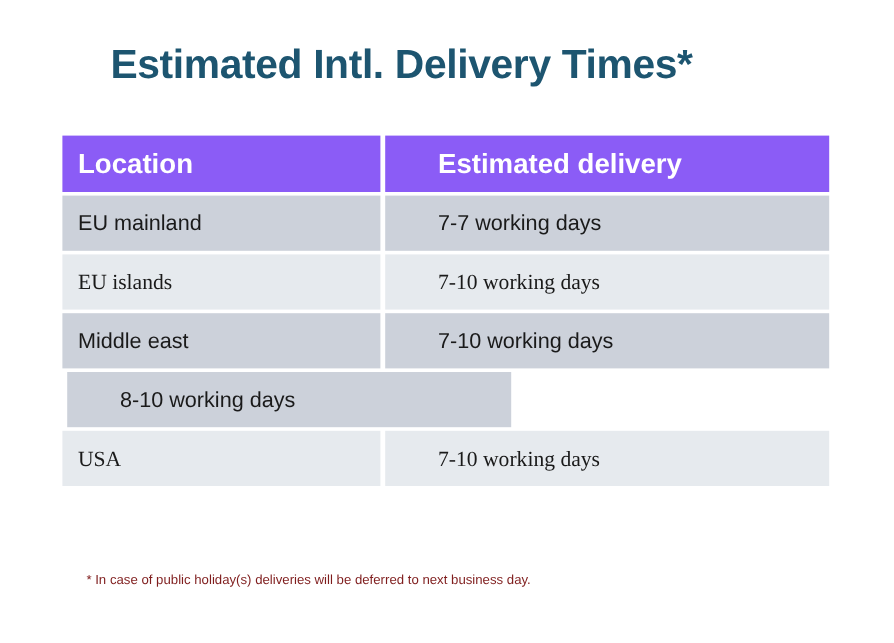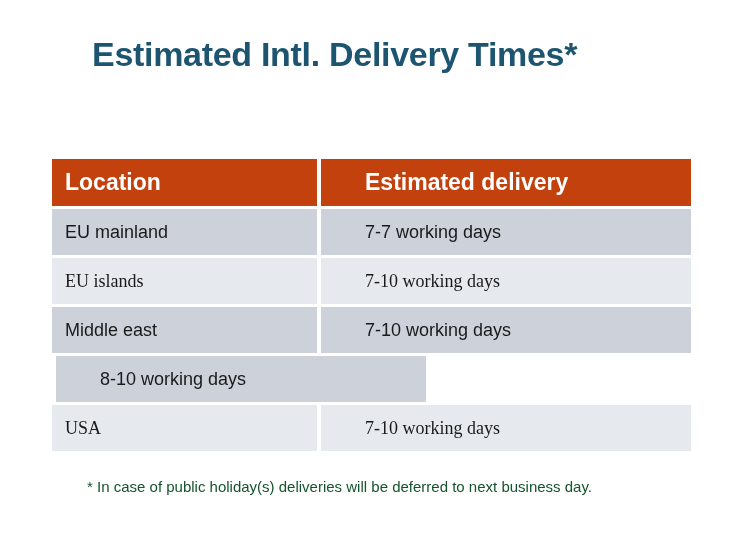--- a/index.html
+++ b/index.html
@@ -66,43 +66,42 @@
   }
 
   .cell.col-delivery {
     width: 370px;
     flex: 0 0 370px;
     margin-left: 4px;
     padding-left: 44px;
   }
 
   .row-header .cell {
-    background: #c2410c;
+    background: #8b5cf6;
     color: #ffffff;
     font-weight: bold;
     height: 47px;
     font-size: 23px;
-    margin-top: 46px;
   }
 
   .row-dark .cell {
     background: #ccd1da;
   }
 
   .row-light .cell {
     background: #e6eaee;
     font-family: Liberation Serif, serif;
   }
 
   .footnote {
     position: absolute;
-    left: 87px;
+    left: 72px;
     top: 478px;
-    font-size: 15px;
-    color: #14532d;
+    font-size: 11px;
+    color: #7f1d1d;
     white-space: nowrap;
   }
 </style>
 </head>
 <body>
 
 <div class="page">
 
   <div class="title">Estimated Intl. Delivery Times*</div>
 

